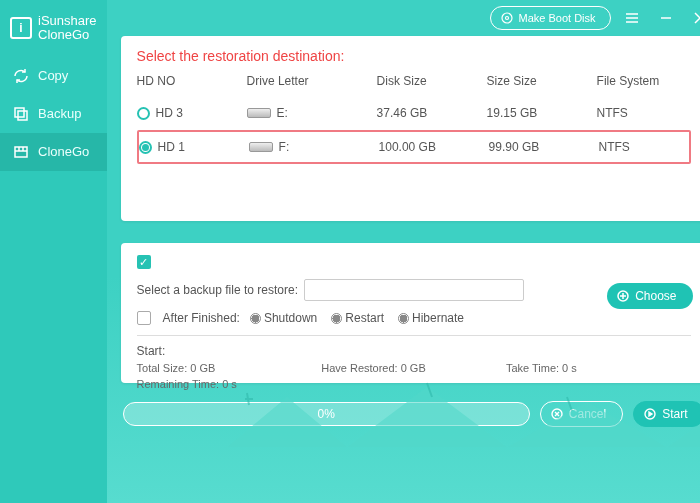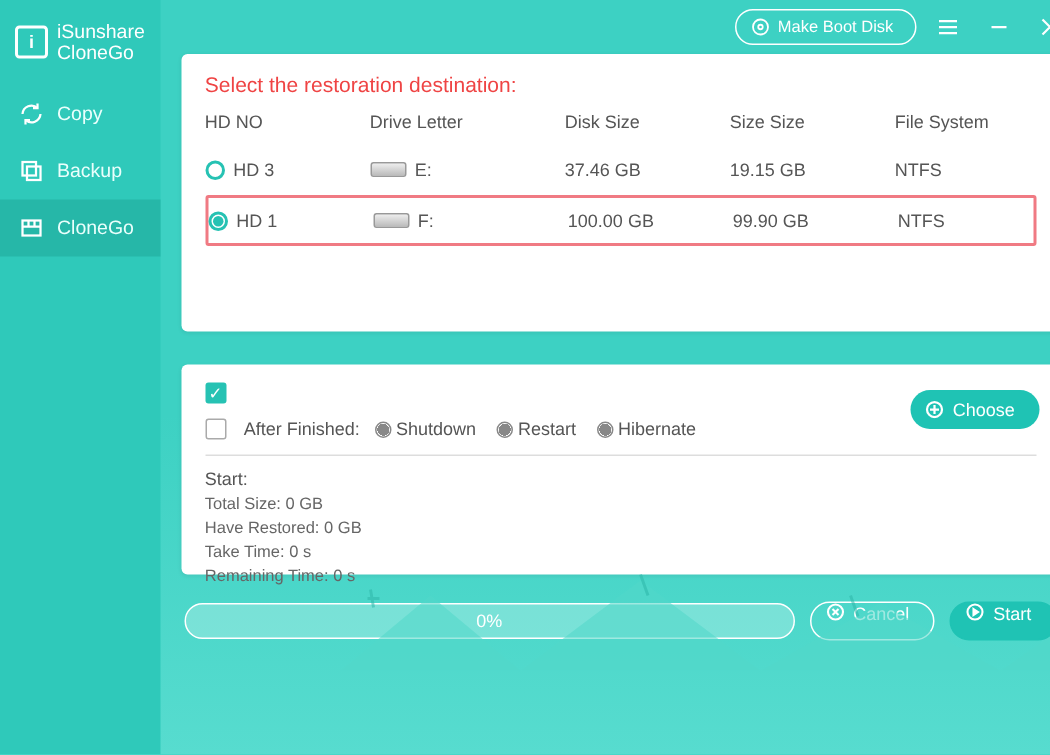--- a/index.html
+++ b/index.html
@@ -25,27 +25,27 @@
 .row.hl{border:2px solid #f07a83;border-radius:2px}
 .radio{width:13px;height:13px;border:2px solid #26c2b3;border-radius:50%;display:inline-flex;align-items:center;justify-content:center;margin-right:6px;vertical-align:middle}
 .radio.sel::after{content:"";width:7px;height:7px;background:#26c2b3;border-radius:50%}
 .drive{display:flex;align-items:center;gap:6px}
 .drive-ico{width:24px;height:10px;background:linear-gradient(180deg,#eee,#bbb);border-radius:2px;border:1px solid #999}
 .panel2{margin-top:22px;height:140px;font-size:12px;color:#555;position:relative}
 .chk{width:14px;height:14px;background:#26c2b3;border-radius:2px;display:inline-flex;align-items:center;justify-content:center;color:#fff;font-size:11px;margin-right:6px;vertical-align:middle}
 .chk.empty{background:#fff;border:1px solid #aaa}
 .line{display:flex;align-items:center;gap:6px;margin-bottom:10px}
 .inp{flex:0 0 220px;height:22px;border:1px solid #ccc;border-radius:2px;padding:0 4px;font-size:12px}
-.choose-btn{position:absolute;right:14px;top:17px;background:#1fc3b4;color:#fff;border:none;border-radius:14px;height:26px;padding:0 16px 0 10px;font-size:12px;display:flex;align-items:center;gap:6px;cursor:pointer}
+.choose-btn{position:absolute;right:14px;top:40px;background:#1fc3b4;color:#fff;border:none;border-radius:14px;height:26px;padding:0 16px 0 10px;font-size:12px;display:flex;align-items:center;gap:6px;cursor:pointer}
 .rad-s{width:11px;height:11px;border:1px solid #888;border-radius:50%;display:inline-block;background:radial-gradient(circle,#888 0 4px,transparent 4px);margin-right:3px;vertical-align:middle}
 .divider{border-top:1px solid #ddd;margin:6px 0 8px 0}
-.status-grid{display:grid;grid-template-columns:1fr;font-size:11px;color:#666;row-gap:4px}
+.status-grid{display:grid;grid-template-columns:1fr 1fr 1fr;font-size:11px;color:#666;row-gap:4px}
 .footer{display:flex;align-items:center;gap:10px;padding:0 16px;margin-top:18px}
 .progress{flex:1;height:24px;border:1px solid #fff;border-radius:14px;display:flex;align-items:center;justify-content:center;color:#fff;font-size:12px;background:rgba(255,255,255,.25)}
-.pill{border:1px solid #fff;color:#fff;background:transparent;border-radius:14px;height:26px;padding:0 16px 0 10px;font-size:12px;display:flex;align-items:flex-start;gap:6px;cursor:pointer}
+.pill{border:1px solid #fff;color:#fff;background:transparent;border-radius:14px;height:26px;padding:0 16px 0 10px;font-size:12px;display:flex;align-items:center;gap:6px;cursor:pointer}
 .pill.primary{background:#1fc3b4;border-color:#1fc3b4}
 .hills{position:absolute;left:120px;right:0;bottom:56px;height:70px;pointer-events:none;opacity:.55}
 svg{display:block}
 </style>
 </head>
 <body>
 
 <div class="app">
   <div class="sidebar">
     <div class="logo">
@@ -142,20 +142,24 @@
           <div>99.90 GB</div>
           <div>NTFS</div>
         </div>
       </div>
     </div>
 
     <div class="panel panel2">
       <div class="line">
         <span class="chk">✓</span>
       </div>
+      <div class="line">
+        <span>Select a backup file to restore:</span>
+        <input class="inp" value="" style="">
+      </div>
       <button class="choose-btn">
         <span>
             <svg width="12" height="12" stroke="#fff" stroke-width="1.5" fill="none">
               <circle cx="6" cy="6" r="5"></circle>
               <path d="M6 3v6M3 6h6"></path>
             </svg>
           </span>
         <span>Choose</span>
       </button>
       <div class="line">

